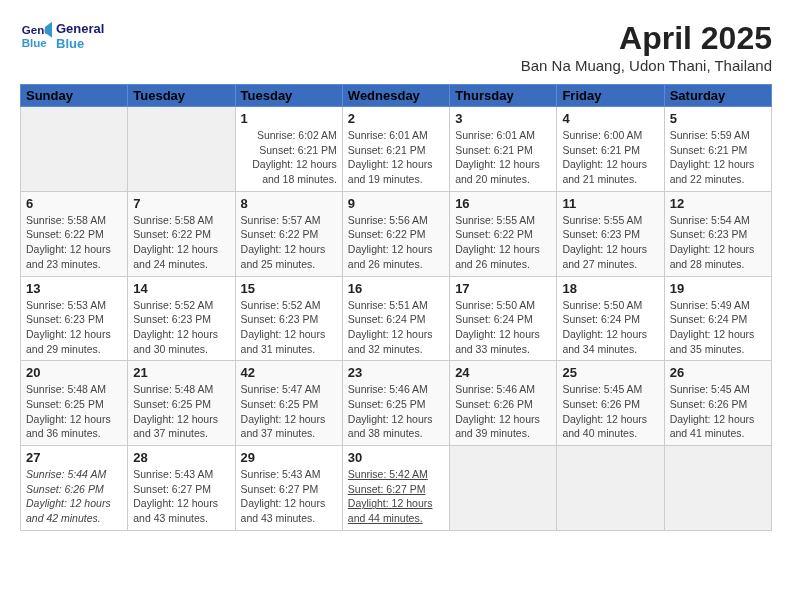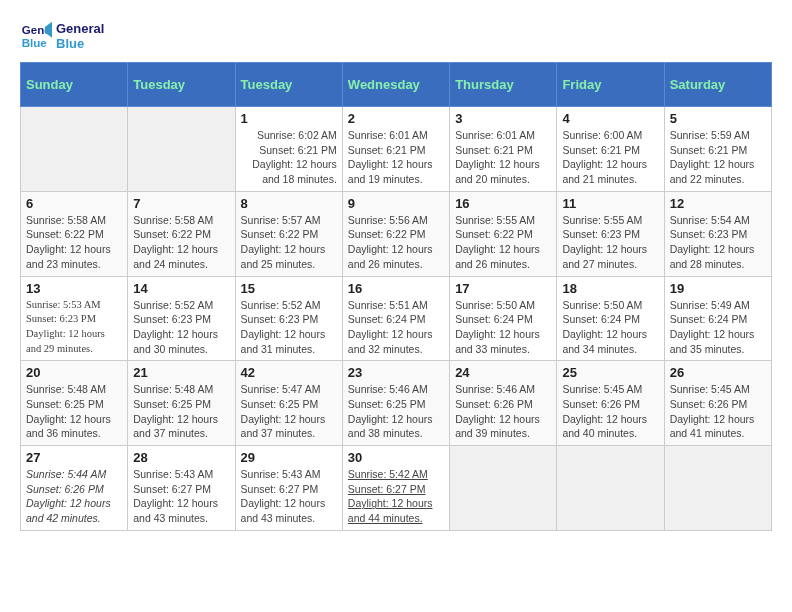--- a/index.html
+++ b/index.html
@@ -37,24 +37,24 @@
       font-size: 15px;
       color: #333;
     }
     table {
       width: 100%;
       border-collapse: collapse;
       table-layout: fixed;
     }
     thead th {
       background: #3b6dbf;
-      color: #86efac;
+      color: #000000;
       font-size: 13px;
       font-weight: bold;
-      padding: 14px 5px;
+      padding: 3px 5px;
       border: 1px solid #5a8ad4;
       text-align: left;
     }
     tbody td {
       border: 1px solid #ccc;
       vertical-align: top;
       padding: 4px 5px;
       font-size: 11px;
       color: #333;
       height: 80px;
@@ -87,20 +87,24 @@
     <svg class="logo-icon" viewBox="0 0 36 36">
       <text x="2" y="16" font-size="13" font-weight="bold" fill="#1a1a6e">General</text>
       <text x="2" y="30" font-size="13" font-weight="bold" fill="#3399cc">Blue</text>
       <polygon points="28,8 36,2 36,20 28,14" fill="#3399cc"></polygon>
     </svg>
     <div>
       <div style="font-size:13px;font-weight:bold;color:#1a1a6e;">General</div>
       <div style="font-size:13px;font-weight:bold;color:#3399cc;">Blue</div>
     </div>
   </div>
+  <div class="title-block">
+    <div class="cal-title">April 2025</div>
+    <div class="cal-subtitle">Ban Na Muang, Udon Thani, Thailand</div>
+  </div>
 </div>
 
 <table>
   <thead>
     <tr id="header-row">
         <th>Sunday</th>
         <th>Tuesday</th>
         <th>Tuesday</th>
         <th>Wednesday</th>
         <th>Thursday</th>
@@ -183,21 +187,21 @@
         <td>
           <span class="day-num">12</span>
           <div class="day-info" style="white-space: pre-line;">Sunrise: 5:54 AM
 Sunset: 6:23 PM
 Daylight: 12 hours and 28 minutes.</div>
         </td>
       </tr>
       <tr>
         <td>
           <span class="day-num">13</span>
-          <div class="day-info" style="white-space: pre-line; font-family: Liberation Serif, serif;">Sunrise: 5:53 AM
+          <div class="day-info" style="white-space: pre-line;">Sunrise: 5:53 AM
 Sunset: 6:23 PM
 Daylight: 12 hours and 29 minutes.</div>
         </td>
         <td>
           <span class="day-num">14</span>
           <div class="day-info" style="white-space: pre-line;">Sunrise: 5:52 AM
 Sunset: 6:23 PM
 Daylight: 12 hours and 30 minutes.</div>
         </td>
         <td>

